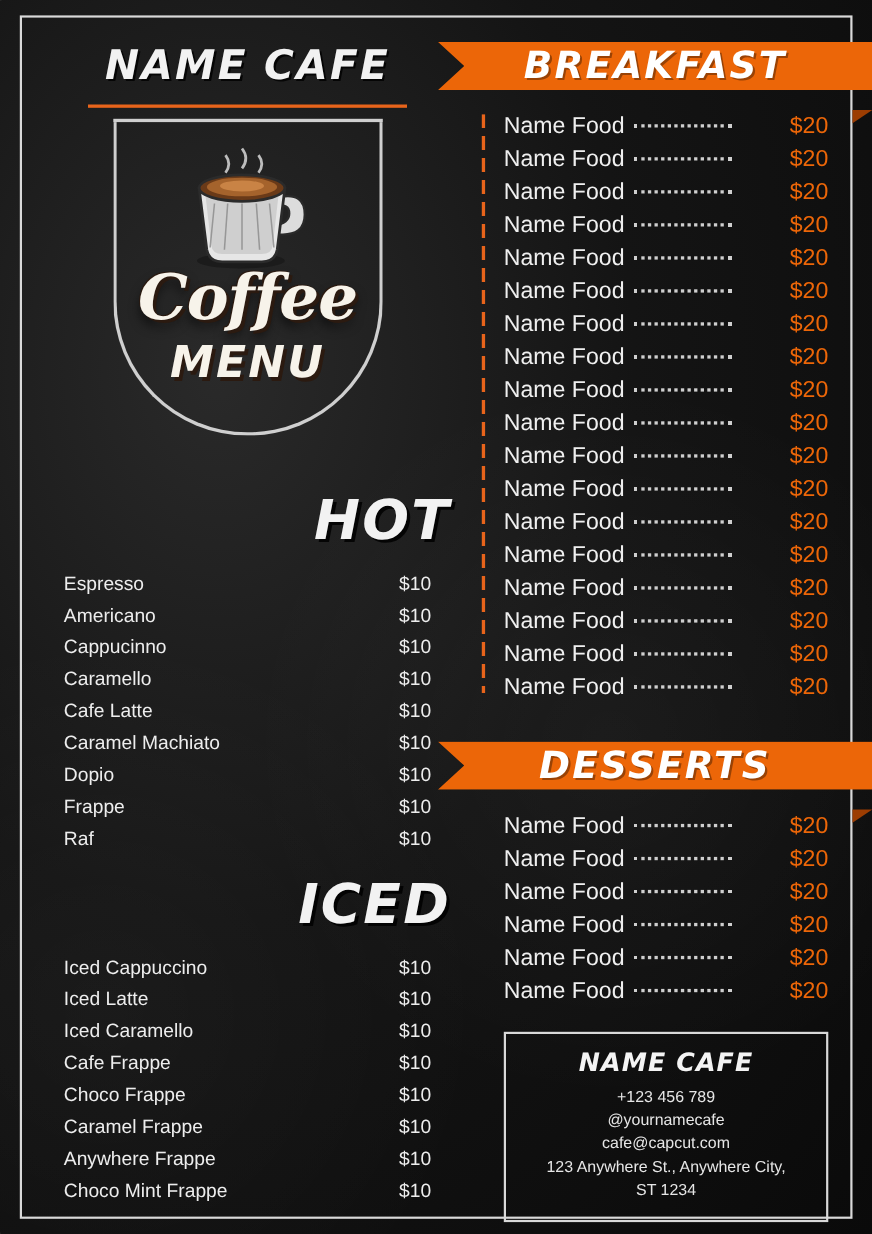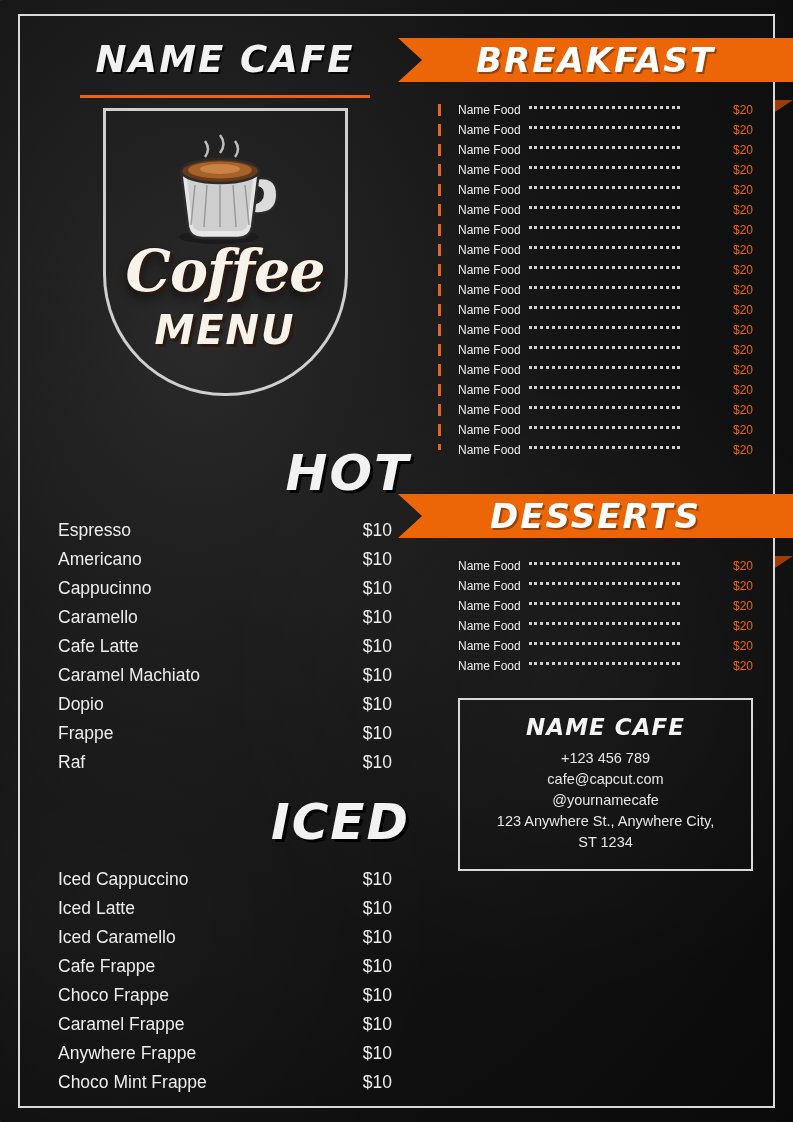--- a/index.html
+++ b/index.html
@@ -166,21 +166,21 @@
     content:"";
     position:absolute;
     left: 6px; top: 22px; bottom: 10px;
     width: 3px;
     background: repeating-linear-gradient(to bottom, #e8641b 0 12px, transparent 12px 20px);
   }
   .food-row {
     display: flex;
     align-items: baseline;
     padding: 3px 0;
-    font-size: 12px;
+    font-size: 21px;
   }
   .food-name { color: #efefef; white-space: nowrap; }
   .dots {
     flex: 1;
     margin: 0 8px;
     border-bottom: 3px dotted #cfcfcf;
     transform: translateY(-5px);
   }
   .food-price { color: #ec6608; white-space: nowrap; margin-left: 45px; }
 
@@ -452,20 +452,20 @@
           <div class="food-row">
             <span class="food-name">Name Food</span>
             <span class="dots"></span>
             <span class="food-price">$20</span>
           </div>
         </div>
 
       <div class="contact-box">
         <div class="contact-name">NAME CAFE</div>
         <div class="contact-line">+123 456 789</div>
+        <div class="contact-line">@yournamecafe</div>
         <div class="contact-line">cafe@capcut.com</div>
-        <div class="contact-line">@yournamecafe</div>
         <div class="contact-line">123 Anywhere St., Anywhere City,</div>
         <div class="contact-line">ST 1234</div>
       </div>
     </div>
   </div>
 </div>
 
 </body></html>

